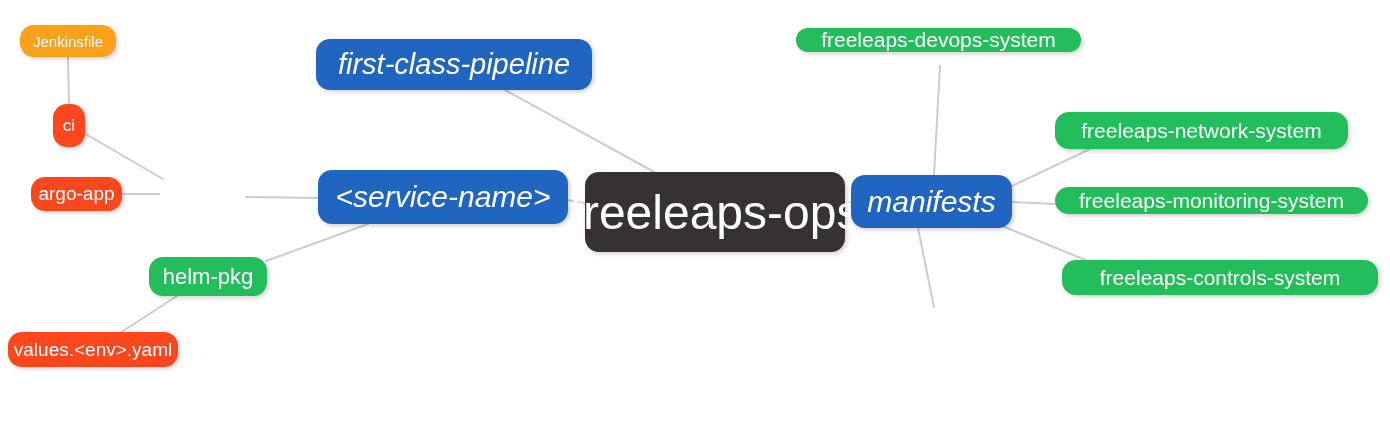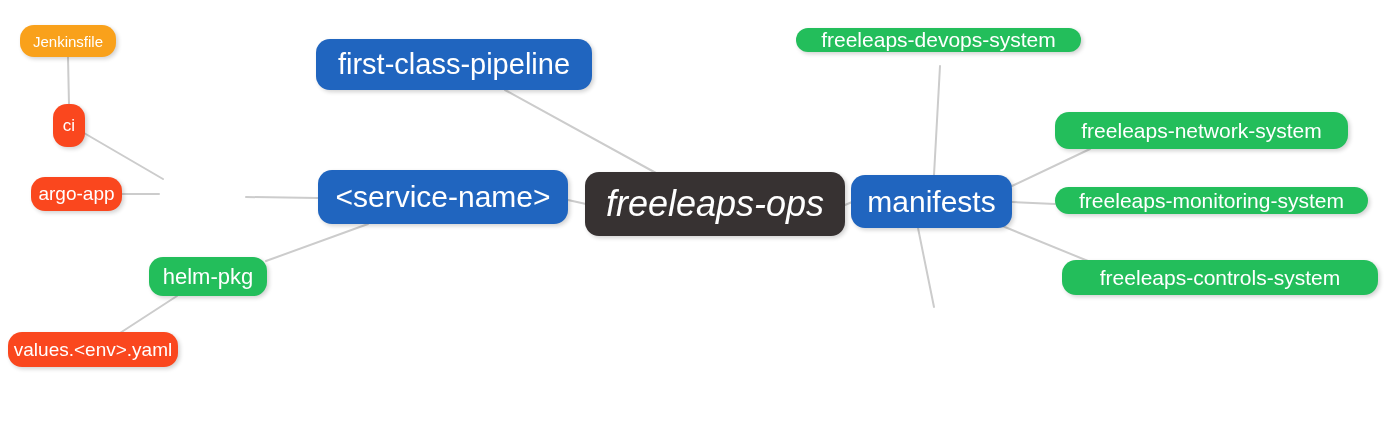--- a/index.html
+++ b/index.html
@@ -16,21 +16,21 @@
     position:absolute;
     display:flex;align-items:center;justify-content:center;
     color:#ffffff;
     border-radius:14px;
     box-shadow:2px 2px 4px rgba(0,0,0,0.18);
     white-space:nowrap;
     box-sizing:border-box;
     padding:0 10px;
     cursor:default;
   }
-  .c-blue{background:#2065bf;}
+  .c-blue{background:#2065bf;font-style:italic;}
   .c-green{background:#23be5b;}
   .c-red{background:#fa471e;}
   .c-orange{background:#f9a11b;}
   .c-dark{background:#373232;}
 </style>
 </head>
 <body>
 
 <div class="canvas">
 
@@ -59,21 +59,21 @@
 
 
   <div class="node c-green" style="left:149px;top:257px;width:118px;height:39px;font-size:22px;">helm-pkg</div>
 
   <div class="node c-red" style="left:8px;top:332px;width:170px;height:35px;font-size:19px;">values.&lt;env&gt;.yaml</div>
 
   <div class="node c-blue" style="left:316px;top:39px;width:276px;height:51px;font-size:29px;">first-class-pipeline</div>
 
   <div class="node c-blue" style="left:318px;top:170px;width:250px;height:54px;font-size:30px;">&lt;service-name&gt;</div>
 
-  <div class="node c-dark" style="left:585px;top:172px;width:260px;height:64px;font-size:36px;font-style:italic;">freeleaps-ops</div>
+  <div class="node c-dark" style="left:585px;top:172px;width:260px;height:80px;font-size:48px;">freeleaps-ops</div>
 
   <div class="node c-blue" style="left:851px;top:175px;width:161px;height:53px;font-size:30px;">manifests</div>
 
   <div class="node c-green" style="left:796px;top:28px;width:285px;height:24px;font-size:21px;">freeleaps-devops-system</div>
 
   <div class="node c-green" style="left:1055px;top:112px;width:293px;height:37px;font-size:21px;">freeleaps-network-system</div>
 
   <div class="node c-green" style="left:1055px;top:187px;width:313px;height:27px;font-size:21px;">freeleaps-monitoring-system</div>
 
   <div class="node c-green" style="left:1062px;top:260px;width:316px;height:35px;font-size:21px;">freeleaps-controls-system</div>

